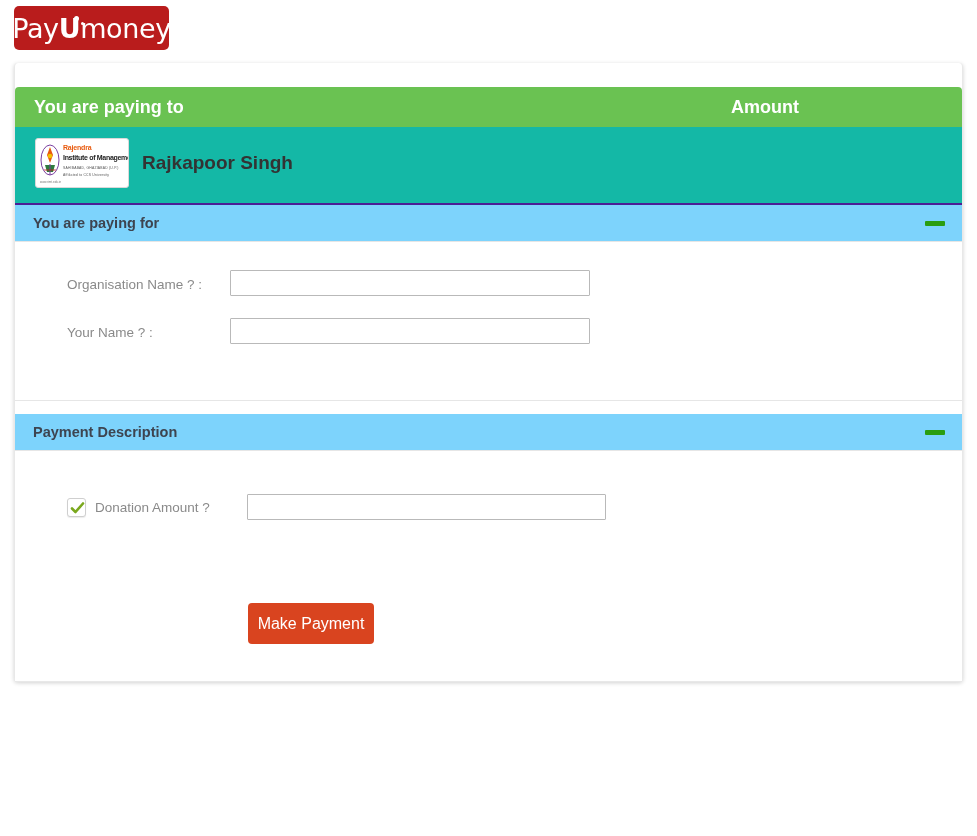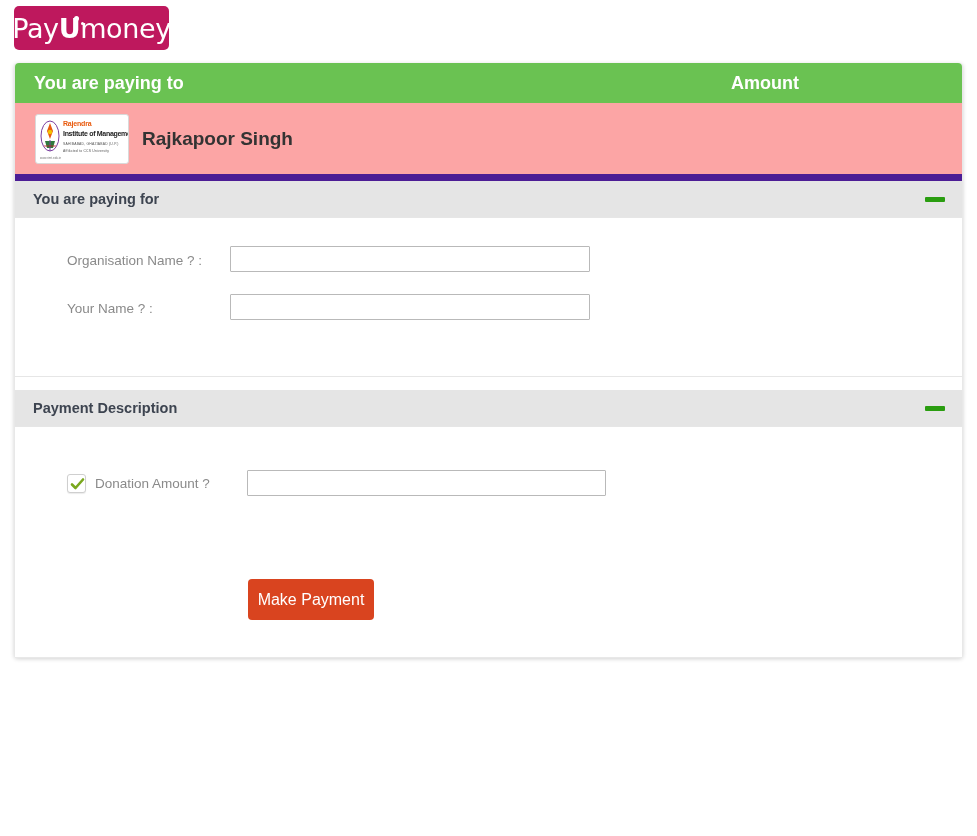--- a/index.html
+++ b/index.html
@@ -17,21 +17,21 @@
     overflow: hidden;
   }
 
   
   .logo-wrap {
     position: absolute;
     left: 14px;
     top: 6px;
     width: 155px;
     height: 44px;
-    background: #be185d;
+    background: #b91c1c;
     border-radius: 5px;
     display: flex;
     align-items: center;
     justify-content: center;
   }
   .logo-text {
     color: #ffffff;
     font-size: 27px;
     letter-spacing: -0.4px;
     line-height: 1;
@@ -67,20 +67,21 @@
     border-top: none;
   }
 
   
   .green-header {
     height: 40px;
     background: #6ac252;
     border-radius: 4px 4px 0 0;
     position: relative;
     color: #ffffff;
+    margin-top: 24px;
   }
   .green-header .title-left {
     position: absolute;
     left: 19px;
     top: 10px;
     font-size: 18px;
     font-weight: bold;
     color: #ffffff;
   }
   .green-header .title-right {
@@ -90,22 +91,22 @@
     font-size: 18px;
     font-weight: bold;
     color: #ffffff;
     text-align: right;
   }
 
   
   .merchant-row {
     height: 78px;
     position: relative;
-    border-bottom: 7px solid #4c1d95;
-    background: #fca5a5;
+    border-bottom: 2px solid #4c1d95;
+    background: #14b8a6;
   }
   .merchant-logo {
     position: absolute;
     left: 20px;
     top: 11px;
     width: 94px;
     height: 50px;
     border: 1px solid #d9d9d9;
     border-radius: 3px;
     background: #ffffff;
@@ -163,21 +164,21 @@
     top: 25px;
     font-size: 19px;
     font-weight: bold;
     color: #333333;
   }
 
   
   .section-head {
     height: 37px;
     position: relative;
-    background: #e5e5e5;
+    background: #7dd3fc;
     border-bottom: 1px solid #e6e6e6;
   }
   .section-head .sh-title {
     position: absolute;
     left: 18px;
     top: 10px;
     font-size: 14.5px;
     font-weight: bold;
     color: #3d4450;
   }

